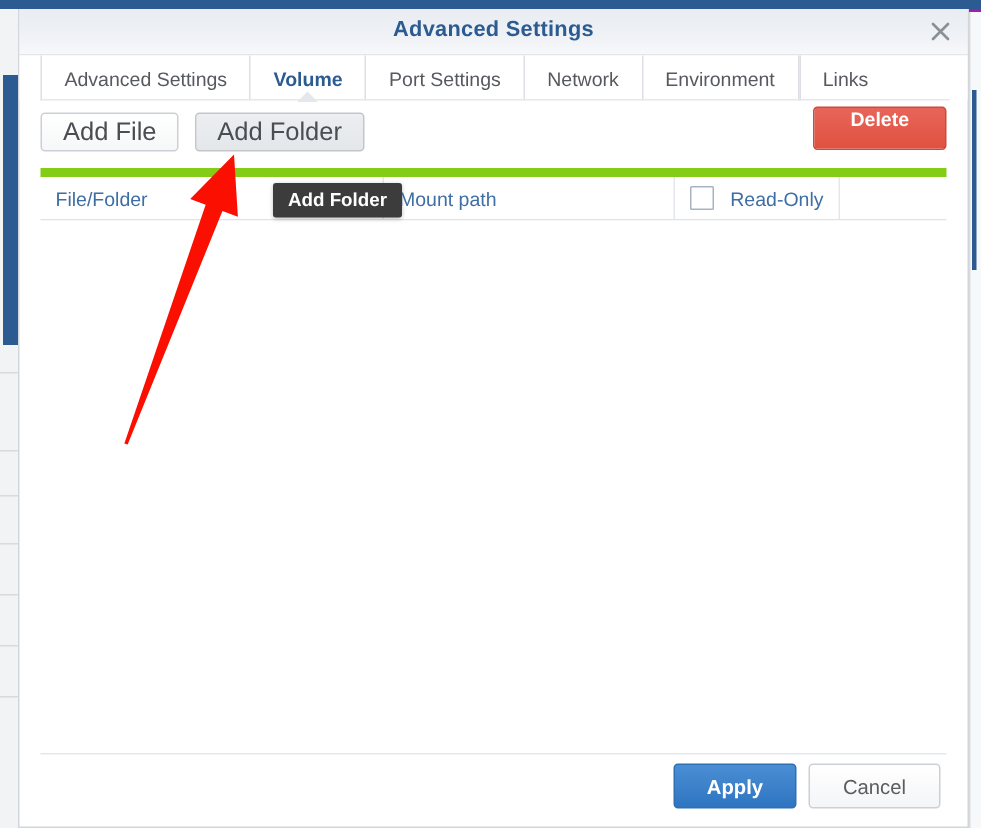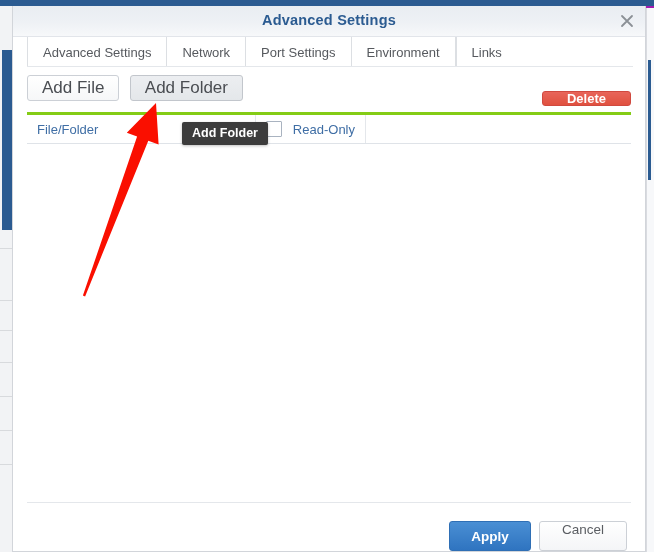--- a/index.html
+++ b/index.html
@@ -186,41 +186,41 @@
     vertical-align: top;
   }
   .btn.hovered {
     background: linear-gradient(to bottom, #eceef1 0%, #e4e7ea 100%);
     border-color: #c2c6cc;
   }
   .btn + .btn { margin-left: 6px; }
   .btn-delete {
     position: absolute;
     right: 14px;
-    top: 24px;
-    height: 15px;
+    top: 4px;
+    height: 29px;
     padding: 0 24px;
     border: 1px solid #d0493f;
     border-radius: 3px;
     background: linear-gradient(to bottom, #e8655a 0%, #e0513f 100%);
     color: #ffffff;
     font-size: 13px;
     font-weight: bold;
     display: inline-flex;
-    align-items: center;
+    align-items: flex-start;
     justify-content: center;
     cursor: pointer;
     box-sizing: border-box;
   }
 
   
   .table-wrap {
     position: relative;
     margin: 5px 14px 0 14px;
-    border-top: 3px solid #84cc16;
+    border-top: 6px solid #84cc16;
   }
   .table-head {
     display: flex;
     height: 28px;
     align-items: stretch;
     border-bottom: 1px solid #dfe3e8;
   }
   .th {
     display: flex;
     align-items: center;
@@ -276,21 +276,21 @@
     position: absolute;
     left: 14px;
     right: 14px;
     top: 496px;
     height: 1px;
     background: #e4e7eb;
   }
   .footer {
     position: absolute;
     left: 0; right: 0;
-    bottom: 0;
+    bottom: 12px;
     height: 30px;
     padding-right: 18px;
     box-sizing: border-box;
     display: flex;
     align-items: center;
     justify-content: flex-end;
     gap: 8px;
   }
   .btn-apply {
     height: 30px;
@@ -311,21 +311,21 @@
   .btn-cancel {
     height: 30px;
     min-width: 88px;
     padding: 0 18px;
     border-radius: 3px;
     border: 1px solid #ccd0d6;
     background: linear-gradient(to bottom, #ffffff 0%, #f4f5f7 100%);
     color: #5a5d62;
     font-size: 13.5px;
     display: inline-flex;
-    align-items: flex-start;
+    align-items: center;
     justify-content: center;
     cursor: pointer;
     box-sizing: border-box;
   }
 
   
   .annotation-arrow {
     position: absolute;
     left: 0; top: 0;
     width: 654px; height: 552px;
@@ -360,25 +360,29 @@
         <svg width="14" height="14" viewBox="0 0 14 14" aria-hidden="true">
           <path d="M2,2 L12,12 M12,2 L2,12" stroke="#8b9096" stroke-width="1.8" fill="none" stroke-linecap="round"></path>
         </svg>
       </div>
     </div>
 
     <div class="tabbar">
       <div class="tab">
         <span>Advanced Settings</span>
       </div>
+      <div class="tab active">
+        <span>Volume</span>
+        <span class="tab-caret"></span>
+      </div>
+      <div class="tab">
+        <span>Port Settings</span>
+      </div>
       <div class="tab">
         <span>Network</span>
-      </div>
-      <div class="tab">
-        <span>Port Settings</span>
       </div>
       <div class="tab last-sep">
         <span>Environment</span>
       </div>
       <div class="tab">
         <span>Links</span>
       </div>
       <div class="tabbar-underline"></div>
     </div>
 
@@ -391,20 +395,23 @@
       </div>
       <div class="btn-delete">
         <span>Delete</span>
       </div>
     </div>
 
     <div class="table-wrap">
       <div class="table-head">
         <div class="th col-file">
           <span>File/Folder</span>
+        </div>
+        <div class="th col-mount">
+          <span>Mount path</span>
         </div>
         <div class="th col-read">
           <span class="hdr-checkbox"></span>
           <span>Read-Only</span>
         </div>
         <div class="th col-tail"></div>
       </div>
       <div class="table-body"></div>
     </div>
 

